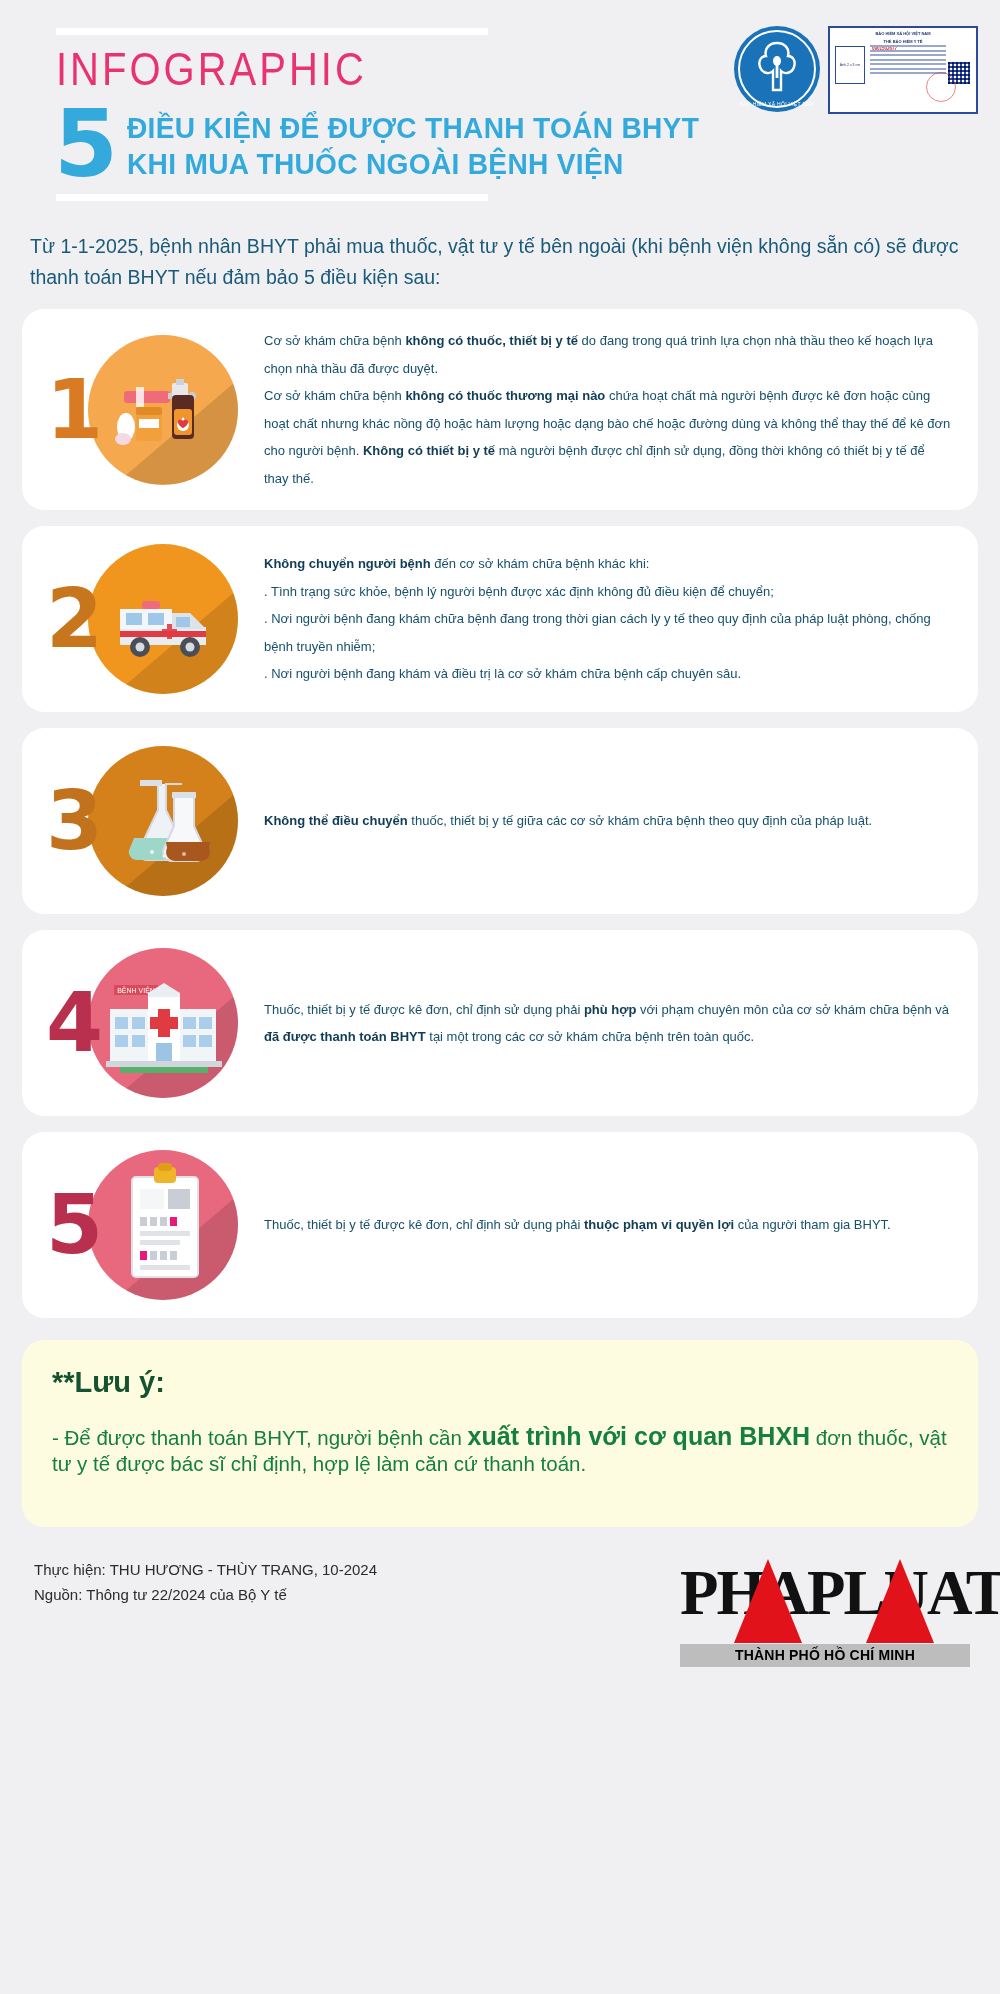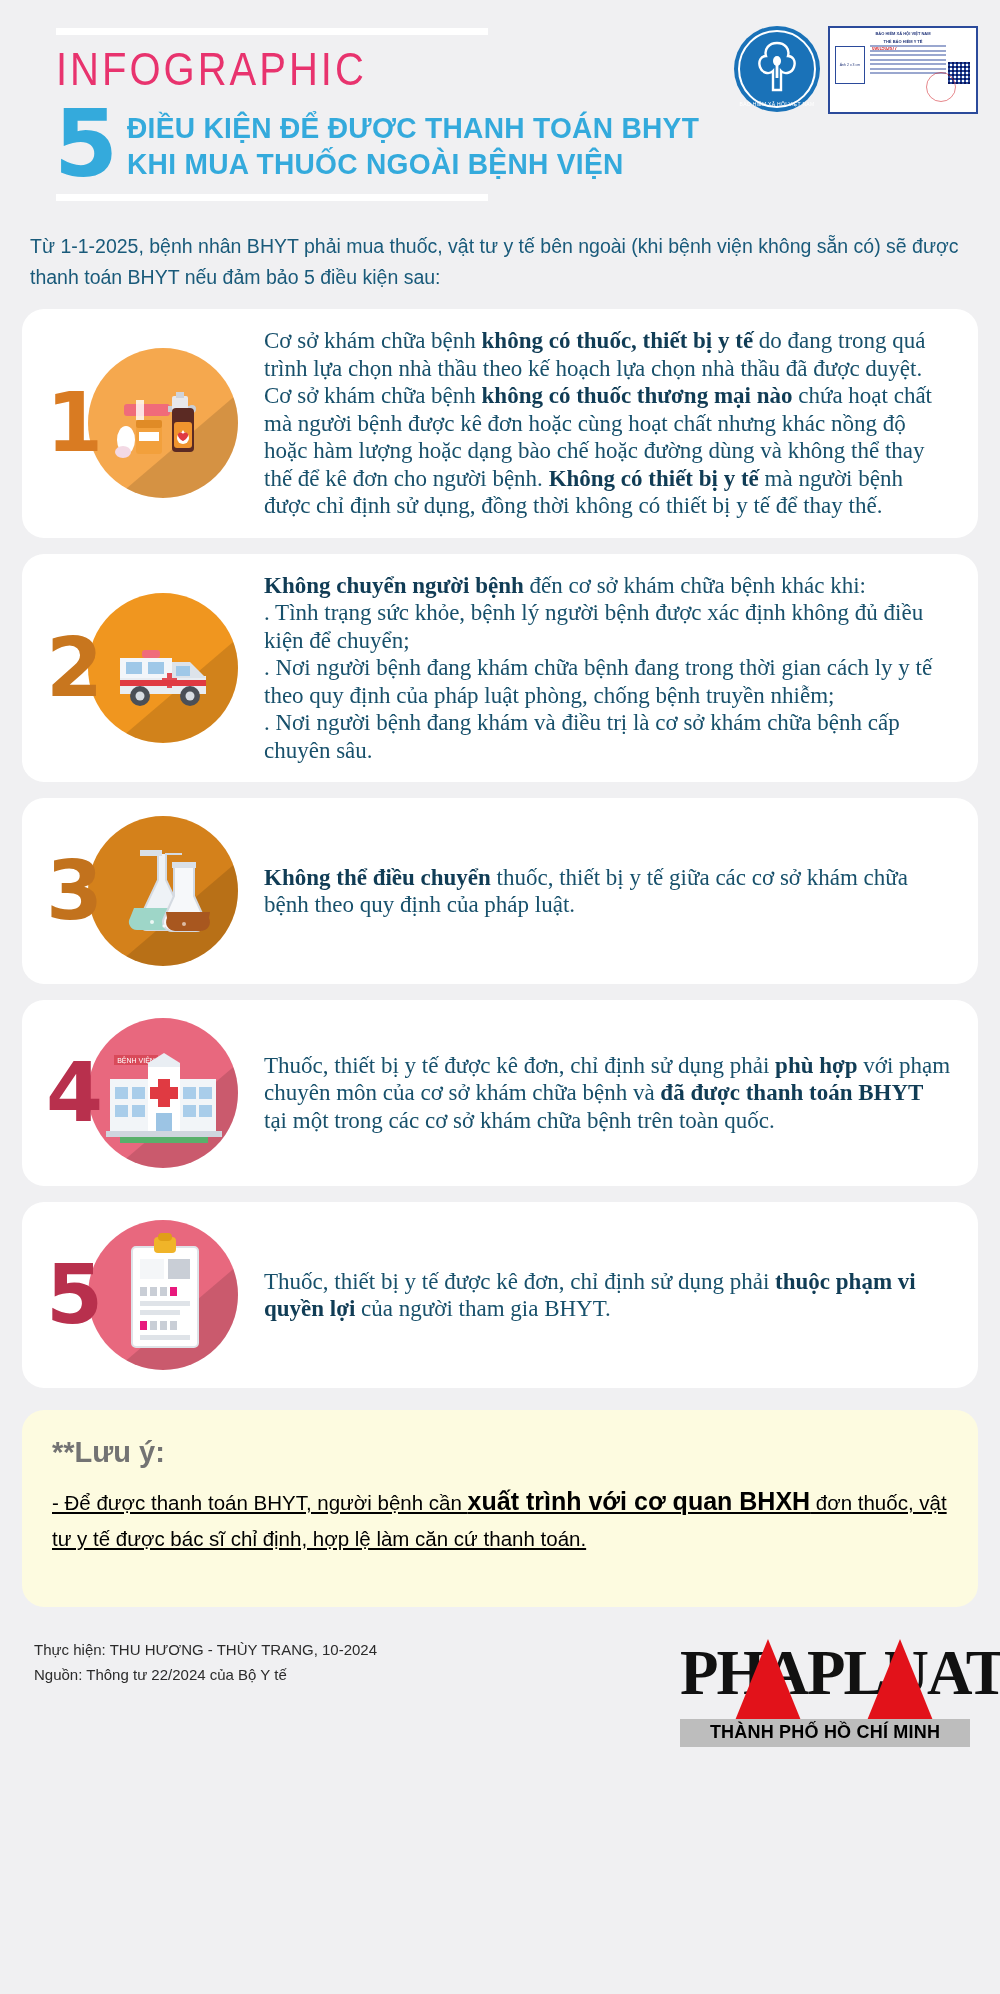--- a/index.html
+++ b/index.html
@@ -213,50 +213,48 @@
   }
   .shadow-wedge {
     position: absolute;
     right: 0; bottom: 0;
     width: 100%; height: 100%;
     background: rgba(0,0,0,0.13);
     clip-path: polygon(100% 30%, 100% 100%, 18% 100%);
   }
   .card-text {
     color: #17506b;
-    font-size: 23px;
+    font-size: 13px;
     line-height: 27.5px;
     padding-left: 6px;
-    font-family: Liberation Serif, serif;
   }
   .card-text b { font-weight: 700; color: #103c55; }
 
   
   .art { position:absolute; z-index:2; }
 
   
   .note {
     margin: 22px 22px 0 22px;
     background: #fdfbe0;
     border-radius: 22px;
     padding: 26px 30px 32px 30px;
     color: #2aa3e0;
   }
   .note-title {
     font-size: 29px;
     font-weight: 700;
-    color: #737373;
-    margin-bottom: 14px;
+    color: #14532d;
+    margin-bottom: 24px;
   }
   .note-p {
     font-size: 20.5px;
-    line-height: 36px;
-    color: #000000;
+    line-height: 26px;
+    color: #15803d;
     margin-bottom: 18px;
-    text-decoration: underline;
   }
   .note-p .big {
     font-size: 25px;
     font-weight: 700;
   }
 
   
   .footer {
     position: relative;
     margin: 30px 30px 16px 34px;
@@ -287,21 +285,21 @@
     border-bottom: 84px solid #e2121a;
     top: 2px;
   }
   .plaw-logo .tri.a { left: 54px; }
   .plaw-logo .tri.b { left: 186px; }
   .plaw-logo .bar {
     position: absolute;
     left: 0; bottom: 0; width: 100%;
     background: #bdbdbd;
     color: #000;
-    font-size: 18px;
+    font-size: 14px;
     font-weight: 700;
     text-align: center;
     padding: 3px 0 4px 0;
     letter-spacing: .2px;
   }
 </style>
 </head>
 <body>
 
 <div class="page">

